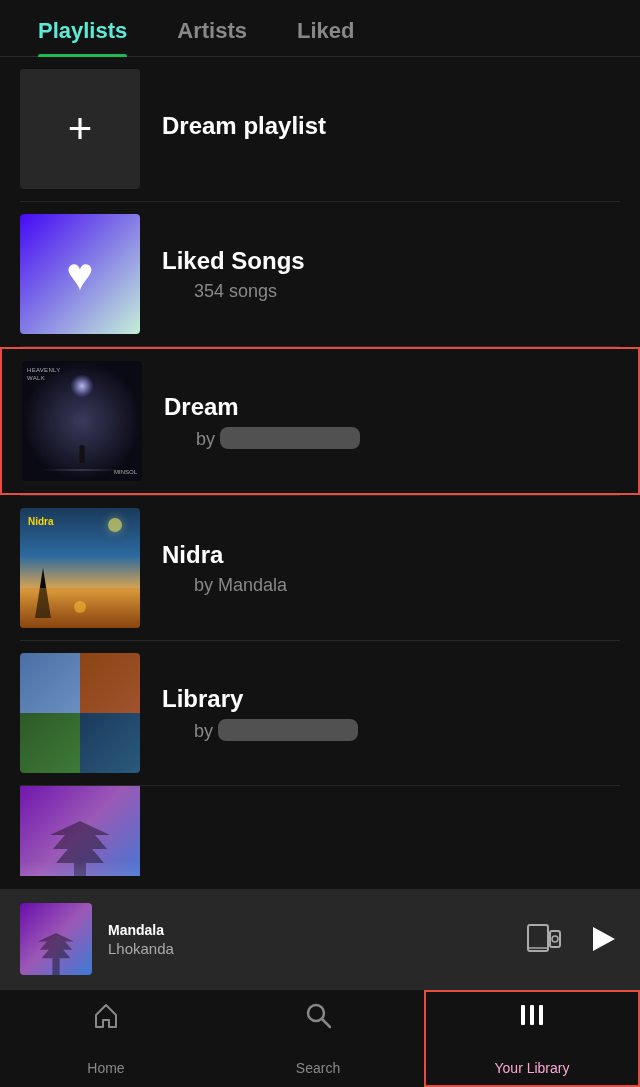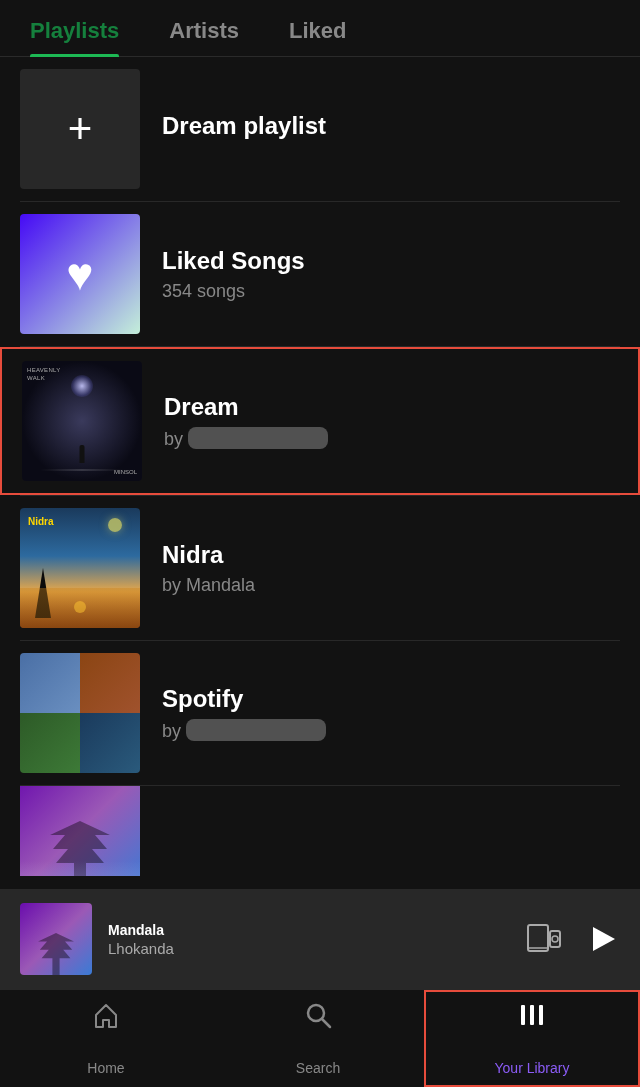--- a/index.html
+++ b/index.html
@@ -25,21 +25,22 @@
     .tab {
       font-size: 22px;
       font-weight: 700;
       color: #888;
       margin-right: 50px;
       padding-bottom: 12px;
       cursor: pointer;
       position: relative;
     }
     .tab.active {
-      color: #15803d;
+      color: #5eead4;
+      margin-left: 8px;
     }
     .tab.active::after {
       content: '';
       position: absolute;
       bottom: -1px;
       left: 0;
       right: 0;
       height: 3px;
       background: #1db954;
       border-radius: 2px 2px 0 0;
@@ -254,20 +255,21 @@
     }
     .item-title {
       font-size: 24px;
       font-weight: 700;
       color: #fff;
       margin-bottom: 6px;
     }
     .item-subtitle {
       font-size: 18px;
       color: #888;
+      margin-left: 32px;
     }
     .item-subtitle .songs-count {
       color: #888;
     }
 
     
     .blurred-text {
       display: inline-block;
       background: rgba(200,200,200,0.35);
       color: transparent;
@@ -489,21 +491,21 @@
   <div class="divider"></div>
 
   <div class="playlist-item">
     <div class="playlist-thumb trance-thumb">
       <div class="trance-cell trance-cell-1"></div>
       <div class="trance-cell trance-cell-2"></div>
       <div class="trance-cell trance-cell-3"></div>
       <div class="trance-cell trance-cell-4"></div>
     </div>
     <div class="item-info">
-      <div class="item-title">Spotify</div>
+      <div class="item-title">Library</div>
       <div class="item-subtitle">
         <span>by</span>
         <span class="blurred-text">&nbsp;</span>
       </div>
     </div>
   </div>
 
   <div class="divider"></div>
 
   <div class="playlist-item partial-item">
@@ -559,15 +561,15 @@
     <span class="nav-label">Search</span>
   </div>
   <div class="nav-item active" style="border: 2.5px solid #e74c3c;">
     <span class="nav-icon">
       <svg width="28" height="28" viewBox="0 0 28 28">
         <rect x="3" y="4" width="4" height="20" rx="1" fill="#fff"></rect>
         <rect x="12" y="4" width="4" height="20" rx="1" fill="#fff"></rect>
         <rect x="21" y="4" width="4" height="20" rx="1" fill="#fff"></rect>
       </svg>
     </span>
-    <span class="nav-label" style="color:#8b5cf6;text-align:center;">Your Library</span>
+    <span class="nav-label" style="color:#f9a8d4;text-align:center;">Your Library</span>
   </div>
 </div>
 
 </body></html>

